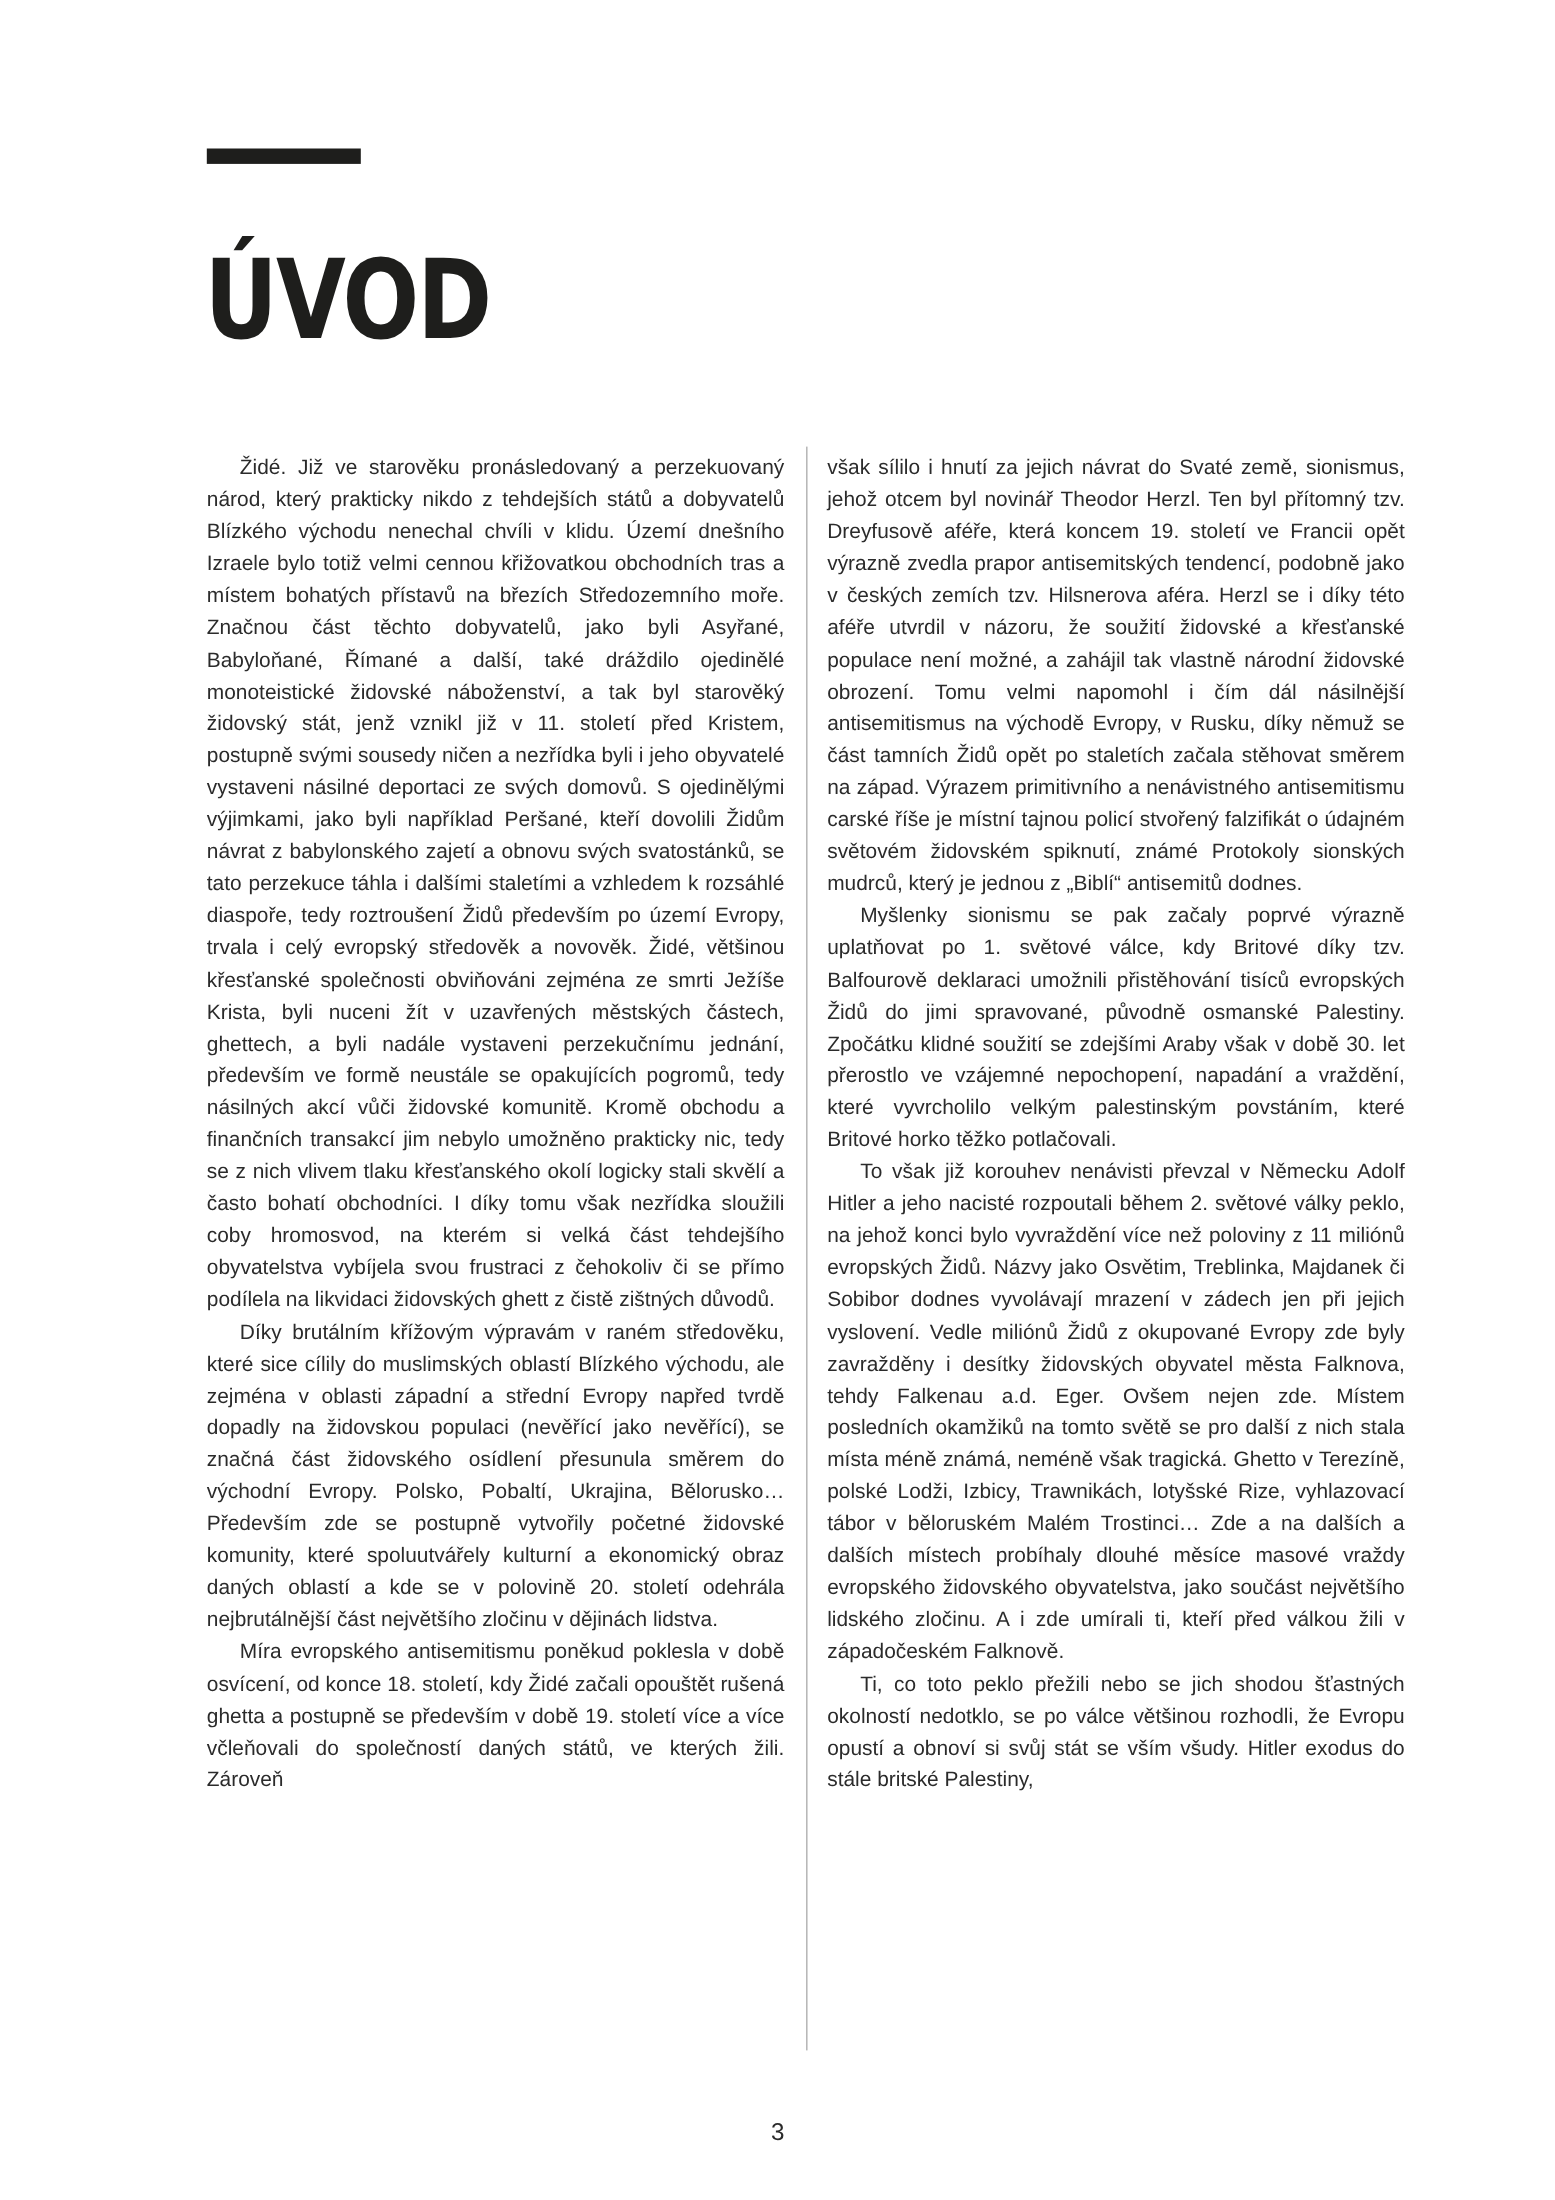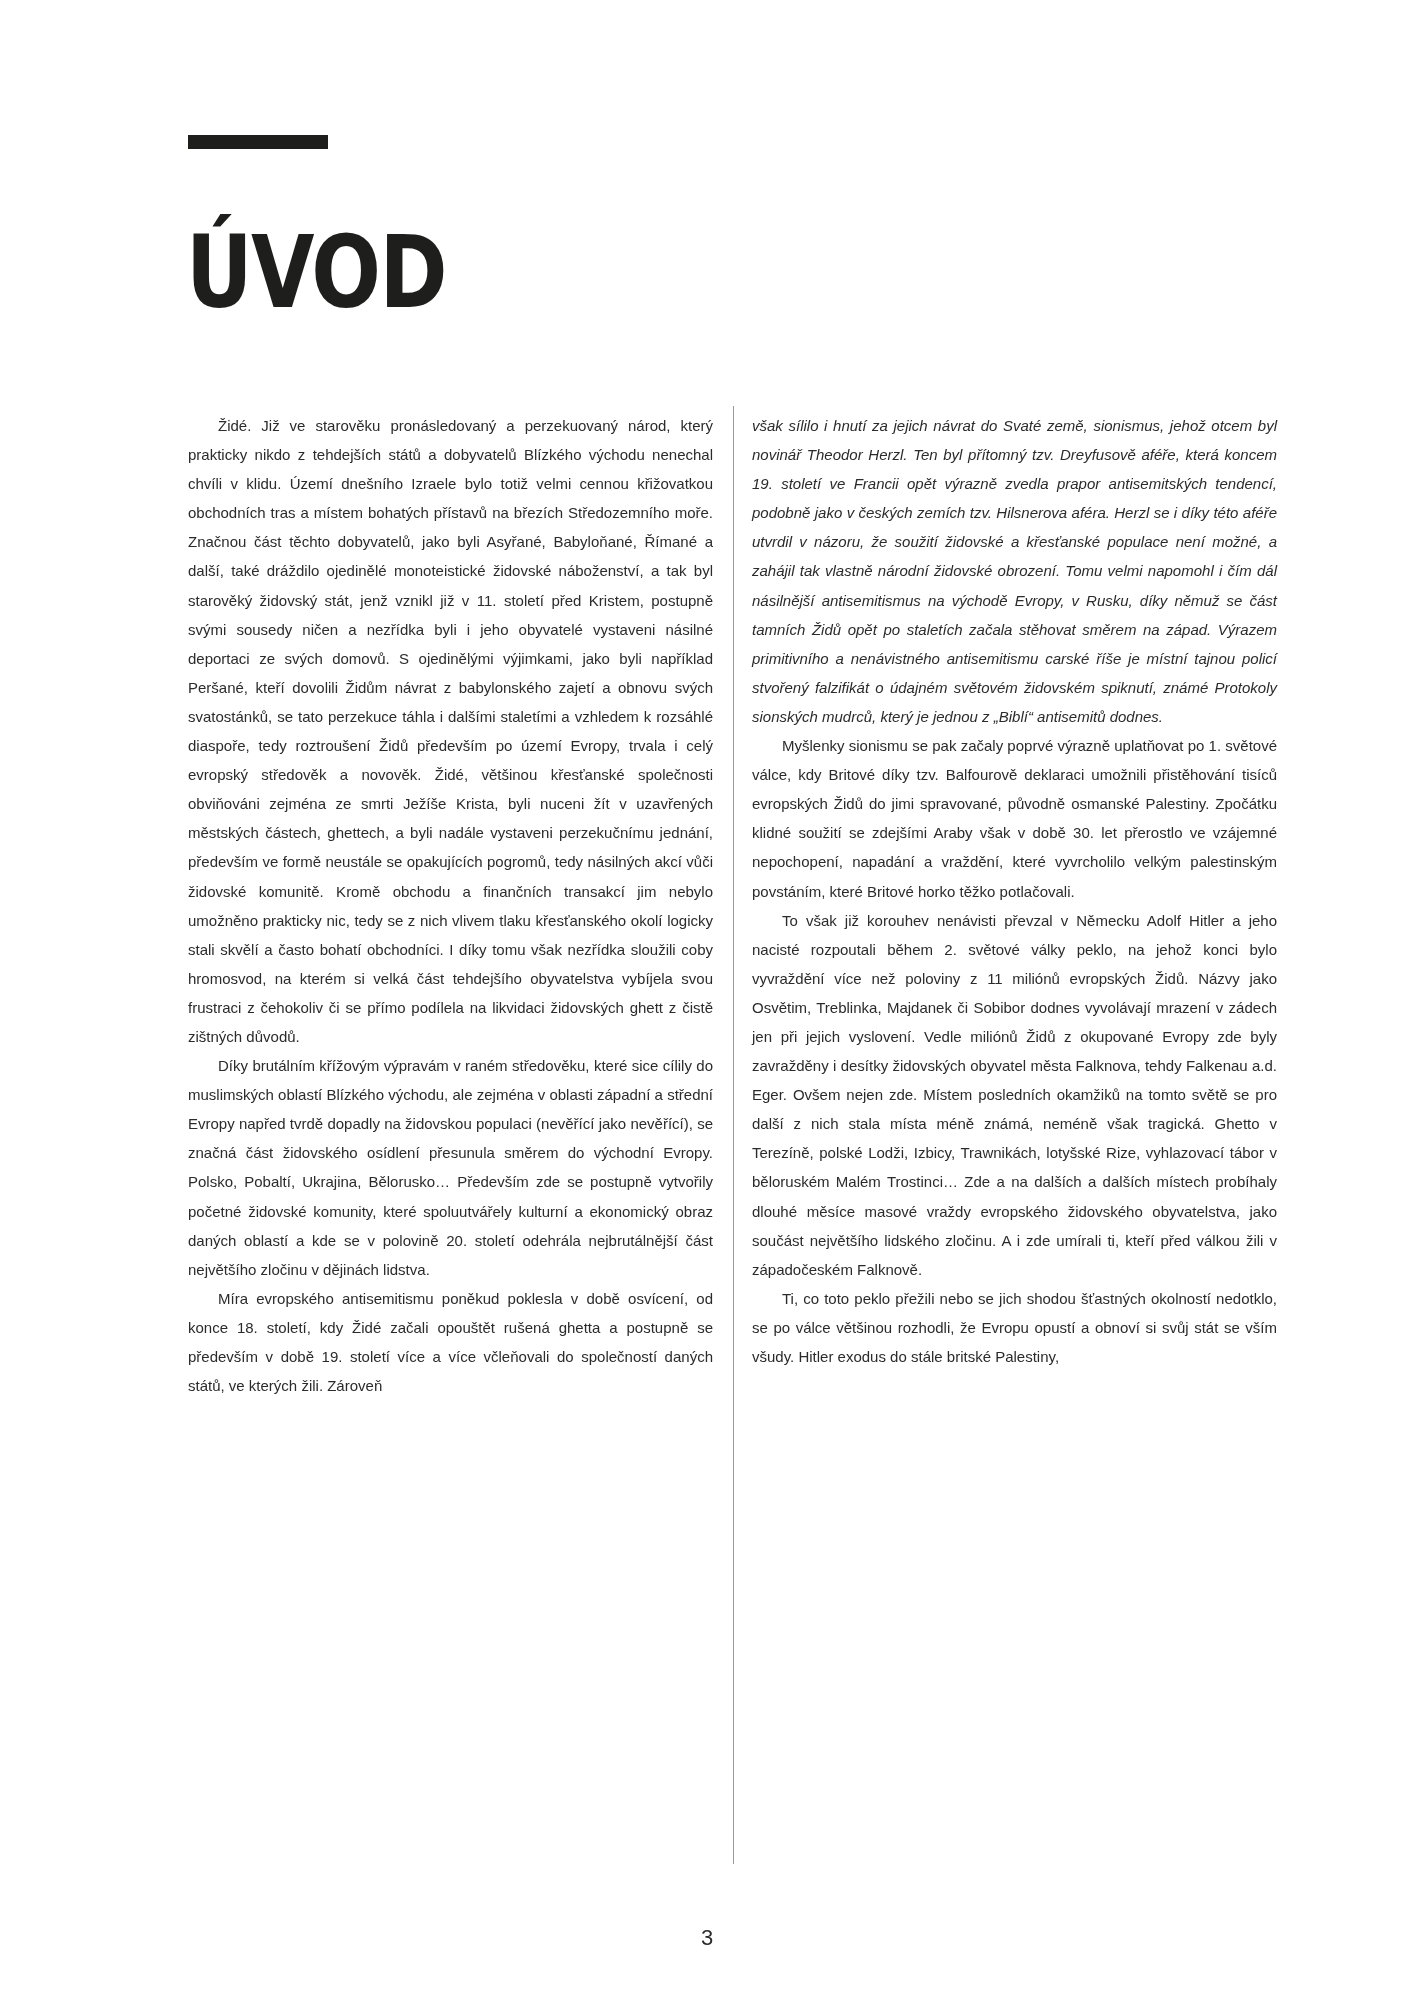--- a/index.html
+++ b/index.html
@@ -1,21 +1,21 @@
 <!DOCTYPE html>
 <html><head>
 <meta charset="utf-8">
 <style>
   html, body { margin:0; padding:0; background:#ffffff; }
   body { width:1414px; height:2000px; position:relative; overflow:hidden; color:#2a2a2a; font-family:"Liberation Sans", sans-serif; }
   .bar { position:absolute; left:188px; top:135px; width:140px; height:14px; background:#1e1e1c; }
   .title { position:absolute; left:186px; top:218px; margin:0; font-family:"DejaVu Sans", sans-serif; font-weight:bold; font-size:100px; line-height:110px; letter-spacing:-2px; color:#1e1e1c; transform:scaleX(0.82); transform-origin:left top; }
-  .col { position:absolute; top:411px; width:525px; font-size:15px; line-height:29.1px; text-align:justify; hyphens:manual; color:#2b2b2b; }
+  .col { position:absolute; top:411px; width:525px; font-size:19px; line-height:29.1px; text-align:justify; hyphens:manual; color:#2b2b2b; }
   .col p { margin:0; text-indent:30px; }
-  .col p.noindent { text-indent:0;font-style:italic; }
+  .col p.noindent { text-indent:0; }
   .left { left:188px; }
   .right { left:752px; }
   .divider { position:absolute; left:733px; top:406px; width:1px; height:1458px; background:#9a9a9a; }
   .pagenum { position:absolute; left:0; width:1414px; top:1925px; text-align:center; font-size:22px; color:#2b2b2b; }
 </style>
 </head>
 <body>
 
 <div class="bar"></div>
 <h1 class="title">ÚVOD</h1>

